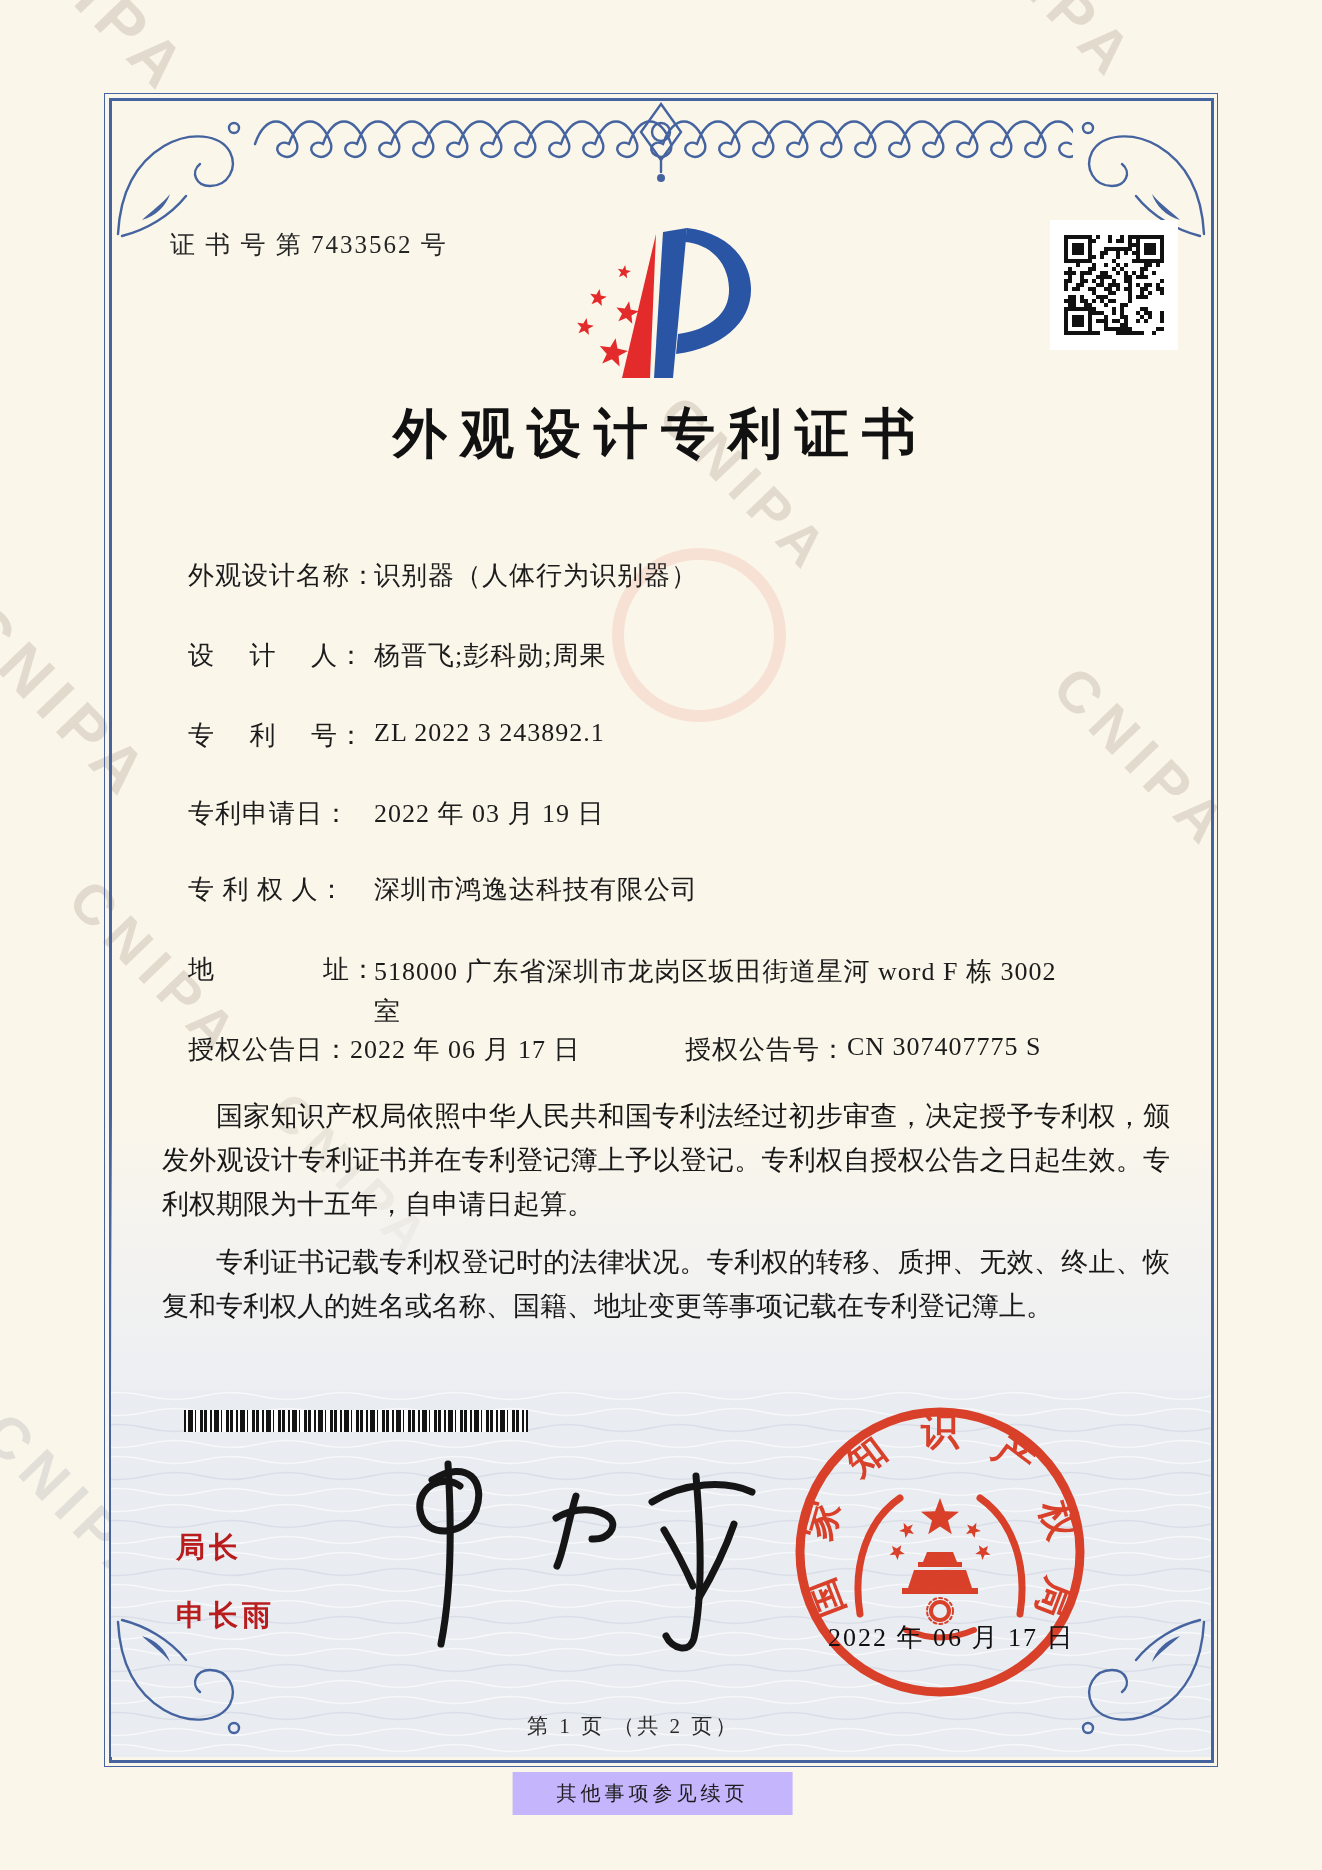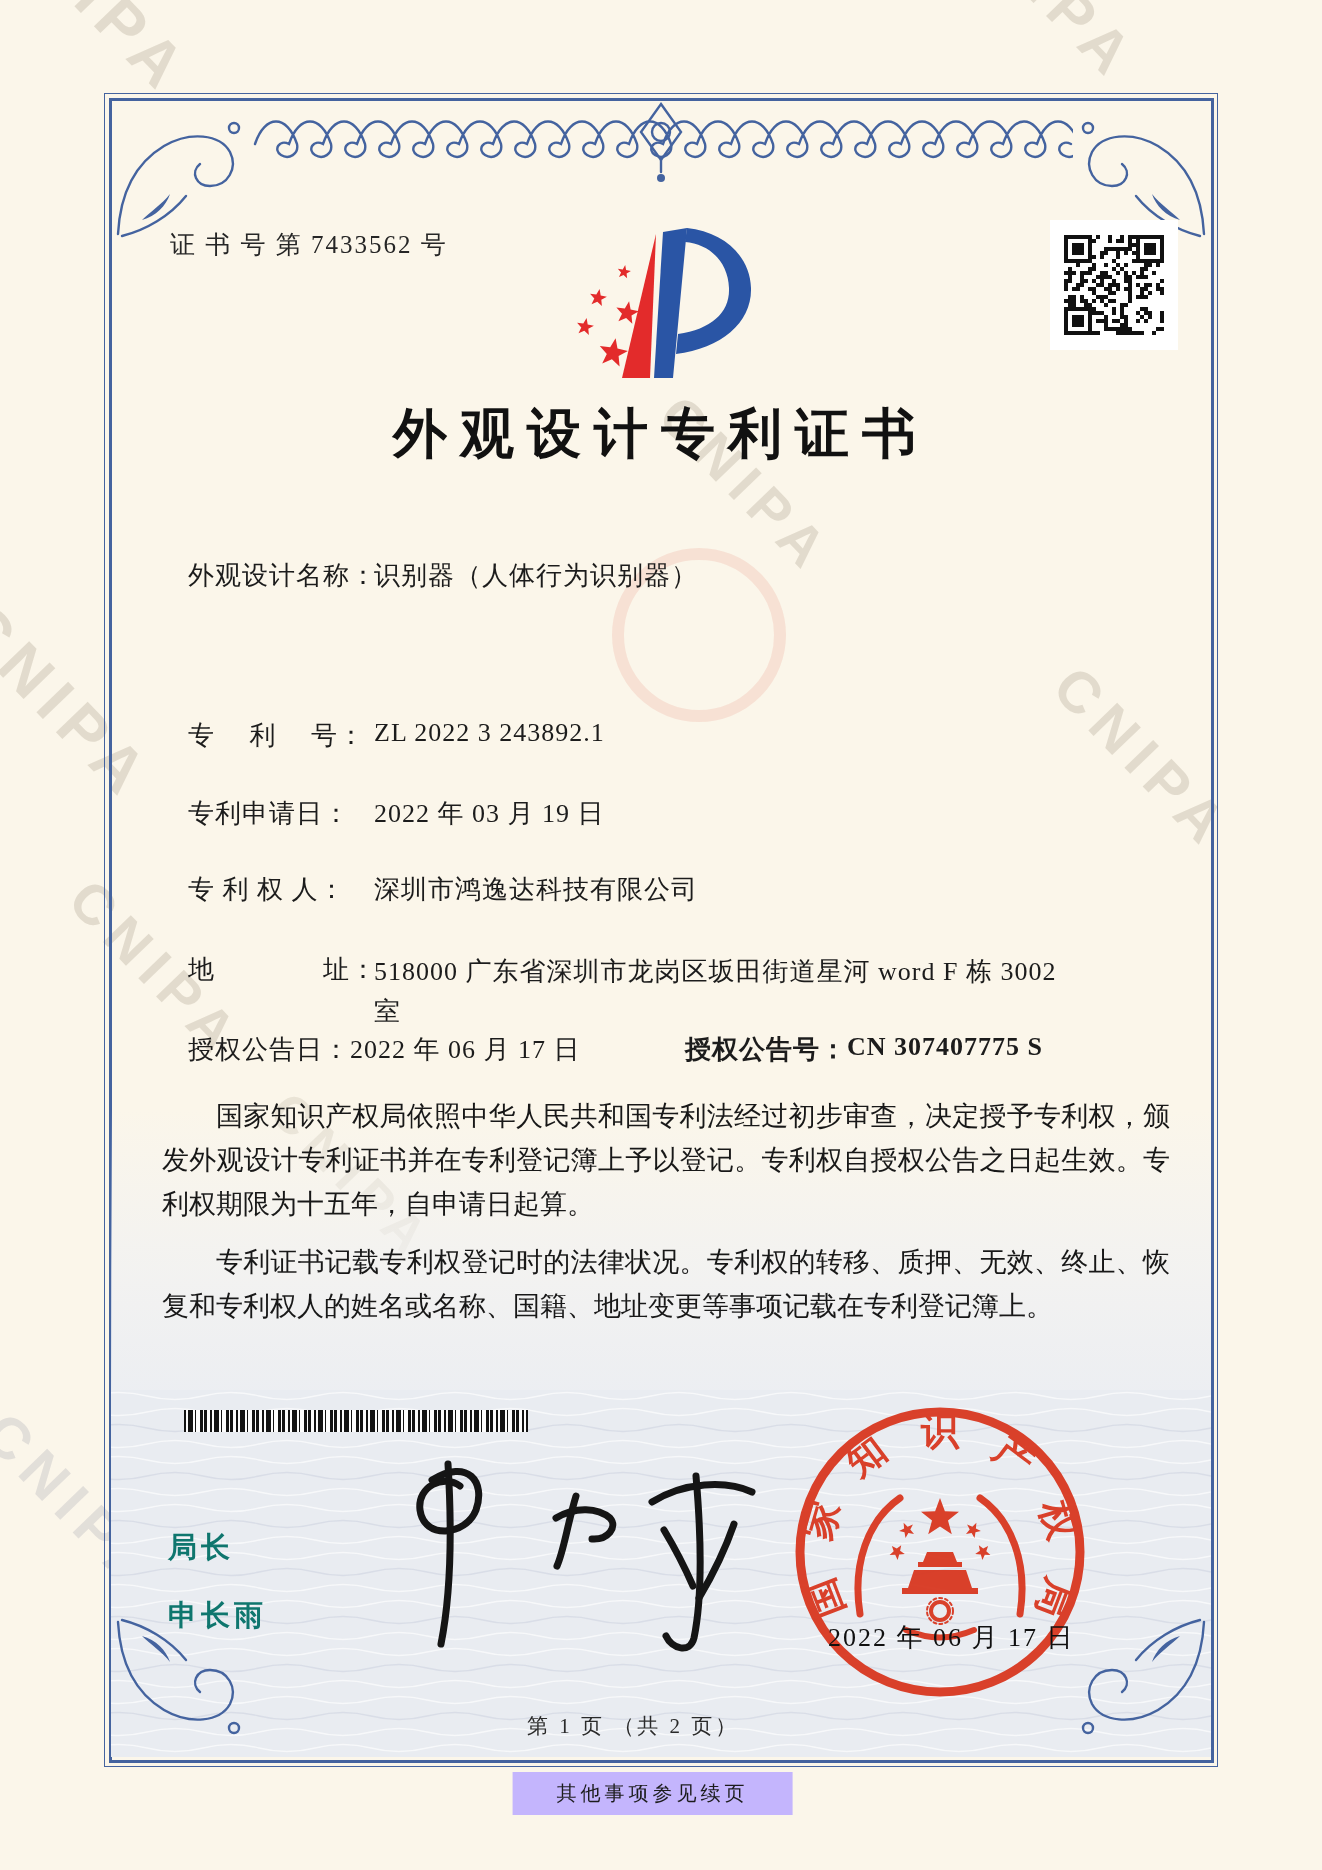--- a/index.html
+++ b/index.html
@@ -20,38 +20,38 @@
   .certno{position:absolute;left:170px;top:228px;font-size:25px;letter-spacing:2px;color:#262626;}
   .title{position:absolute;left:0;top:398px;width:100%;text-align:center;font-size:54px;font-weight:bold;
          letter-spacing:13px;color:#111;}
   .qrbox{position:absolute;left:1050px;top:220px;width:128px;height:130px;background:#fff;}
   .qrbox svg{position:absolute;left:14px;top:15px;}
   
   .row{position:absolute;left:188px;display:flex;font-size:26px;letter-spacing:1px;color:#1c1c1c;}
   .row .lab{width:186px;flex:none;white-space:nowrap;}
   .row .val{white-space:nowrap;}
   .row .valwrap{white-space:normal;width:692px;line-height:40px;}
-  .grant2{position:absolute;left:497px;top:0;display:flex;white-space:nowrap;font-weight:bold;}
+  .grant2{position:absolute;left:497px;top:0;display:flex;white-space:nowrap;}
   
   .bodytxt{position:absolute;left:162px;top:1094px;width:1008px;font-size:27px;line-height:44px;
            text-align:justify;color:#181818;}
   .bodytxt p{margin:0;text-indent:2em;}
   .bodytxt p + p{margin-top:14px;}
   
   .fadeband{position:absolute;left:111px;top:1110px;width:1100px;height:290px;
             background:linear-gradient(180deg,rgba(243,244,245,0) 0%,rgba(240,241,243,.75) 55%,#eceef2 100%);}
   .waveband{position:absolute;left:111px;top:1390px;width:1100px;height:367px;background:#e9ecf1;}
   .waveband svg{position:absolute;left:0;top:0;}
   .waveband path{stroke:#f8f9fb;stroke-width:1.4;fill:none;opacity:.9;}
   .waveband path:nth-child(3n){stroke:#d7dce6;}
   .barcode{position:absolute;left:184px;top:1410px;width:344px;height:22px;
      background:repeating-linear-gradient(90deg,#141414 0 2px,#fdfdfd 2px 4px,#141414 4px 9px,#fdfdfd 9px 11px,
      #141414 11px 12px,#fdfdfd 12px 16px,#141414 16px 19px,#fdfdfd 19px 20px,#141414 20px 23px,#fdfdfd 23px 26px);}
-  .director{position:absolute;left:168px;font-family:"Liberation Sans","DejaVu Sans",sans-serif;
-            font-weight:bold;font-size:29px;color:#0f766e;letter-spacing:4px;}
+  .director{position:absolute;left:176px;font-family:"Liberation Sans","DejaVu Sans",sans-serif;
+            font-weight:bold;font-size:29px;color:#b91c1c;letter-spacing:4px;}
   .sig{position:absolute;left:380px;top:1452px;}
   .sig path{stroke:#151515;stroke-width:7;fill:none;stroke-linecap:round;stroke-linejoin:round;}
   
   .seal{position:absolute;left:790px;top:1402px;width:300px;height:300px;}
   .seal *{stroke-linecap:round;}
   .seal .ring{fill:none;stroke:#d8341c;stroke-width:9;}
   .seal-char{font-family:"Liberation Serif","DejaVu Serif",serif;font-weight:bold;font-size:38px;
              fill:#d8341c;text-anchor:middle;}
   .emb{fill:#d8341c;stroke:none;}
   .embs{fill:none;stroke:#d8341c;}
@@ -454,20 +454,24 @@
         </g>
       </svg>
   </div>
 
   <div class="title z2">外观设计专利证书</div>
 
   <div class="row z2" style="top:558px;">
     <span class="lab">外观设计名称：</span>
     <span class="val">识别器（人体行为识别器）</span>
   </div>
+  <div class="row z2" style="top:638px;">
+    <span class="lab">设　 计　 人：</span>
+    <span class="val">杨晋飞;彭科勋;周果</span>
+  </div>
   <div class="row z2" style="top:718px;">
     <span class="lab">专　 利　 号：</span>
     <span class="val">ZL 2022 3 243892.1</span>
   </div>
   <div class="row z2" style="top:796px;">
     <span class="lab">专利申请日：</span>
     <span class="val">2022 年 03 月 19 日</span>
   </div>
   <div class="row z2" style="top:872px;align-items:flex-end;">
     <span class="lab">专 利 权 人：</span>

